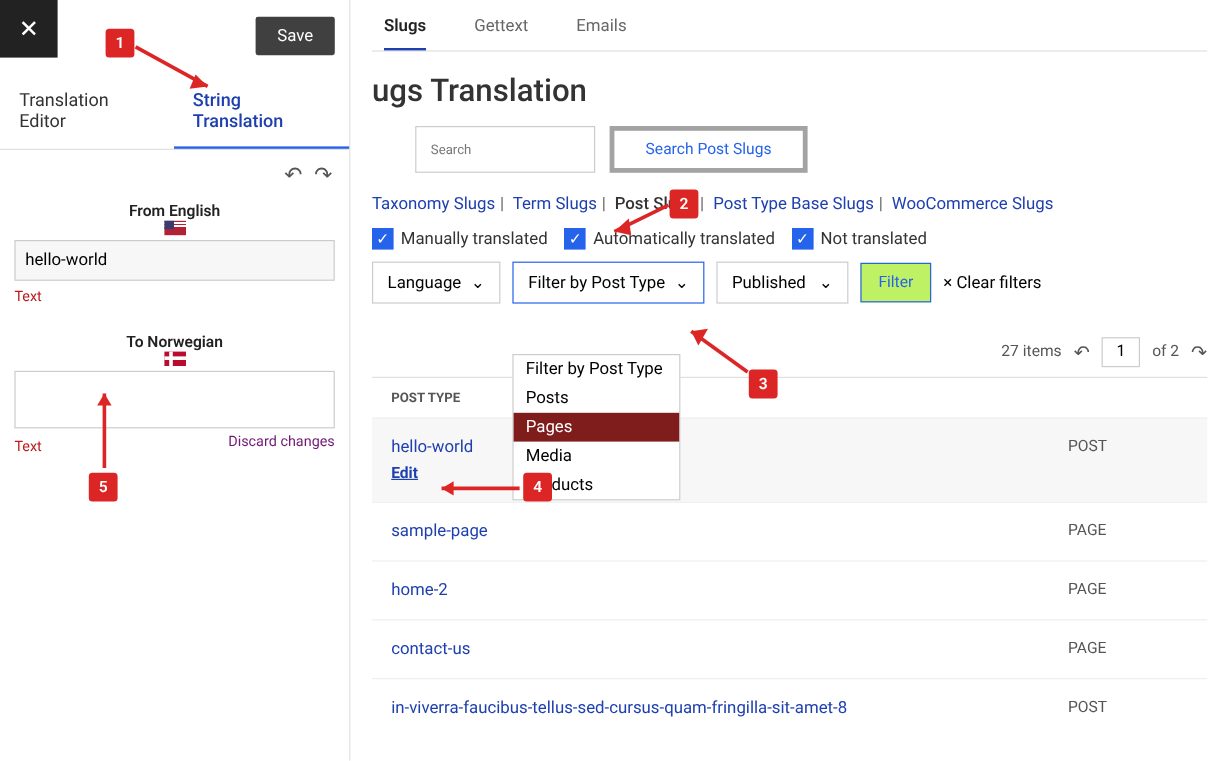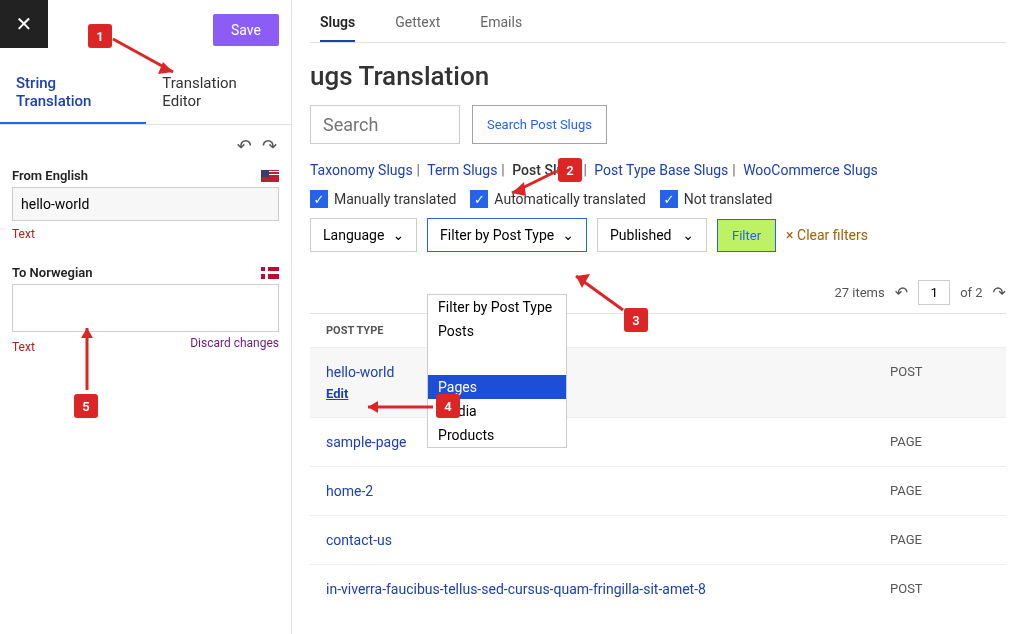--- a/index.html
+++ b/index.html
@@ -1,58 +1,58 @@
 <!DOCTYPE html>
 <html><head>
 <meta charset="utf-8">
 <style>
 * { box-sizing: border-box; margin: 0; padding: 0; font-family: -apple-system, BlinkMacSystemFont, "Segoe UI", Roboto, Arial, sans-serif; }
 body { background: #fff; width: 1024px; height: 634px; overflow: hidden; position: relative; }
 .sidebar { position: absolute; left: 0; top: 0; width: 292px; height: 634px; border-right: 1px solid #e0e0e0; background: #fff; }
 .close-btn { width: 48px; height: 48px; background: #222; color: #fff; display: flex; align-items: center; justify-content: center; font-size: 20px; cursor: pointer; }
-.save-btn { position: absolute; top: 14px; right: 12px; background: #8b5cf6; color: #fff; border: none; padding: 8px 18px; font-size: 14px; cursor: pointer; border-radius: 2px; }
+.save-btn { position: absolute; top: 14px; right: 12px; background: #404040; color: #fff; border: none; padding: 8px 18px; font-size: 14px; cursor: pointer; border-radius: 2px; }
 .tab-row { display: flex; margin-top: 14px; border-bottom: 1px solid #e0e0e0; }
 .tab { padding: 12px 16px; font-size: 15px; color: #333; cursor: pointer; }
 .tab.active { color: #1e40af; border-bottom: 2px solid #2563eb; font-weight: 500; }
 .undo-redo { display: flex; justify-content: flex-end; gap: 10px; padding: 10px 14px 6px; }
 .undo-redo span { font-size: 18px; color: #555; cursor: pointer; }
 .field-block { padding: 6px 12px 4px 12px; }
-.field-label { font-size: 13px; font-weight: 600; color: #222; display: flex; justify-content: space-between; align-items: center; margin-bottom: 4px; }
+.field-label { font-size: 13px; font-weight: 600; color: #222; display: flex; justify-content: space-between; align-items: center; margin-bottom: 4px; flex-direction: column; }
 .flag-us { width: 18px; height: 12px; background: linear-gradient(to bottom, #b22234 10%, #fff 10%, #fff 20%, #b22234 20%, #b22234 30%, #fff 30%, #fff 40%, #b22234 40%); position: relative; }
 .flag-us::before { content: ""; position: absolute; left: 0; top: 0; width: 8px; height: 7px; background: #3c3b6e; }
 .flag-no { width: 18px; height: 12px; background: #ba0c2f; position: relative; }
 .flag-no::before { content: ""; position: absolute; left: 4px; top: 0; width: 3px; height: 12px; background: #fff; }
 .flag-no::after { content: ""; position: absolute; left: 0; top: 4px; width: 18px; height: 3px; background: #fff; }
 .textarea { width: 100%; border: 1px solid #ccc; padding: 8px; font-size: 14px; resize: none; background: #f7f7f7; }
 .textarea.empty { background: #fff; height: 48px; }
 .sublabel { font-size: 12px; color: #b91c1c; margin-top: 2px; }
 .discard { font-size: 12px; color: #701a75; float: right; cursor: pointer; }
 .main { position: absolute; left: 292px; top: 0; right: 0; height: 556px; padding: 0 18px; }
 .top-tabs { display: flex; gap: 40px; border-bottom: 1px solid #e0e0e0; padding: 14px 10px 0; }
 .top-tab { font-size: 14px; color: #666; padding-bottom: 10px; cursor: pointer; }
 .top-tab.active { color: #222; font-weight: 600; border-bottom: 2px solid #1e40af; }
 h1 { font-size: 26px; font-weight: 500; color: #333; margin: 18px 0 14px 0; }
 .search-row { display: flex; gap: 12px; margin-bottom: 18px; }
-.search-input { border: 1px solid #ccc; padding: 8px 12px; width: 150px; font-size: 18px; }
-.search-btn { border: 1px solid #a3a3a3; color: #2563eb; background: #fff; padding: 8px 14px; font-size: 13px; cursor: pointer; }
+.search-input { border: 1px solid #ccc; padding: 8px 12px; width: 150px; font-size: 11px; margin-left: 36px; }
+.search-btn { border: 4px solid #a3a3a3; color: #2563eb; background: #fff; padding: 8px 26px; font-size: 13px; cursor: pointer; }
 .slug-links { font-size: 14px; margin-bottom: 12px; }
 .slug-links a { color: #1e40af; text-decoration: none; }
 .slug-links .sep { color: #666; margin: 0 4px; }
 .slug-links .current { color: #333; font-weight: 500; }
 .filter-row { display: flex; align-items: center; gap: 14px; margin-bottom: 10px; font-size: 14px; flex-wrap: wrap; }
 .checkbox { width: 18px; height: 18px; background: #2563eb; display: inline-flex; align-items: center; justify-content: center; color: #fff; font-size: 13px; margin-right: 4px; }
 .filter-row label { display: flex; align-items: center; gap: 2px; color: #333; }
 .dropdown-row { display: flex; align-items: center; gap: 10px; }
 .select-box { border: 1px solid #ccc; padding: 8px 12px; font-size: 14px; background: #fff; display: flex; align-items: flex-end; gap: 8px; cursor: pointer; min-width: 90px; justify-content: space-between; }
 .select-box.active { border: 1px solid #2563eb; }
 .filter-btn { border: 1px solid #2563eb; color: #2563eb; background: #bef264; padding: 8px 14px; font-size: 13px; cursor: pointer; }
-.clear-filters { color: #a16207; font-size: 14px; cursor: pointer; }
+.clear-filters { color: #000000; font-size: 14px; cursor: pointer; }
 .dropdown-menu { position: absolute; background: #fff; border: 1px solid #ccc; width: 140px; z-index: 10; margin-top: 42px; }
 .dropdown-menu div { padding: 4px 10px; font-size: 14px; cursor: pointer; }
-.dropdown-menu div.selected { background: #1d4ed8; color: #fff; margin-top: 32px; }
+.dropdown-menu div.selected { background: #7f1d1d; color: #fff; }
 .pagination { display: flex; justify-content: flex-end; align-items: center; gap: 10px; margin: 28px 0 8px; font-size: 13px; color: #555; }
 .page-input { width: 32px; text-align: center; border: 1px solid #ccc; padding: 4px; }
 .table { border-top: 1px solid #e0e0e0; }
 .thead { display: flex; padding: 10px 16px; font-size: 11px; font-weight: 700; color: #1e40af; background:#fff; }
 .thead .col2 { font-size:11px; font-weight:700; color:#555; }
 .trow { display: flex; padding: 16px 16px; border-top: 1px solid #eee; font-size: 14px; }
 .trow:nth-child(2) { background: #f7f7f7; }
 .col1 { flex: 1; }
 .col2 { width: 100px; color: #555; font-size: 13px; }
 .slug-link { color: #1e40af; text-decoration: none; }
@@ -62,22 +62,22 @@
 </style>
 </head>
 <body>
 
 <div class="sidebar">
   <div class="close-btn">
     <span>✕</span>
   </div>
   <button class="save-btn">Save</button>
   <div class="tab-row">
+    <div class="tab">Translation Editor</div>
     <div class="tab active">String Translation</div>
-    <div class="tab">Translation Editor</div>
   </div>
   <div class="undo-redo">
     <span>↶</span>
     <span>↷</span>
   </div>
   <div class="field-block">
     <div class="field-label">
       <span>From English</span>
       <span class="flag-us"></span>
     </div>

